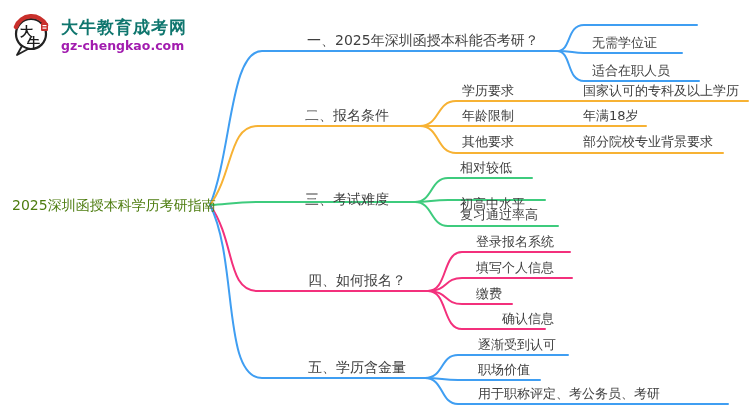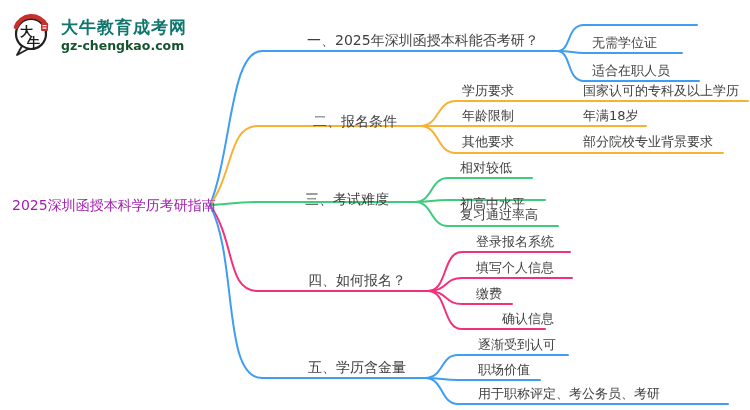--- a/index.html
+++ b/index.html
@@ -6,31 +6,31 @@
   .canvas{
     position:relative;width:750px;height:410px;background:#ffffff;overflow:hidden;
     font-family:"DejaVu Sans","Liberation Sans",sans-serif;
   }
   .lines{position:absolute;left:0;top:0;z-index:0;}
   .lbl{
     position:absolute;z-index:2;white-space:nowrap;color:#3f3f3f;
     font-size:13px;line-height:16px;
   }
   .lbl.branch{font-size:14px;line-height:18px;}
-  .lbl.root{font-size:14px;line-height:18px;color:#a21caf;}
+  .lbl.root{font-size:14px;line-height:18px;color:#4d7c0f;}
   
   .logo{position:absolute;left:13px;top:14px;z-index:3;display:flex;align-items:flex-start;cursor:pointer;}
   .logo-mark{position:relative;width:40px;height:42px;}
   .logo-mark svg{position:absolute;left:0;top:0;}
   .mark-ch{position:absolute;z-index:2;color:#1c1c1c;font-weight:bold;font-family:"DejaVu Serif","Liberation Serif",serif;}
   .mark-ch.top{left:7px;top:9px;font-size:13px;}
   .mark-ch.bot{left:14px;top:20px;font-size:13px;}
   .logo-text{margin-left:8px;padding-top:4px;}
   .logo-title{font-size:17px;font-weight:bold;color:#0f766e;letter-spacing:1px;line-height:19px;}
-  .logo-url{font-size:12.5px;font-weight:bold;color:#14532d;line-height:15px;margin-top:1px;}
+  .logo-url{font-size:12.5px;font-weight:bold;color:#a21caf;line-height:15px;margin-top:1px;}
 </style>
 </head>
 <body>
 
 <div class="canvas">
 
   <svg class="lines" width="750" height="410" viewBox="0 0 750 410">
     <g fill="none" stroke-width="2" stroke-linecap="round">
 
       <path stroke="#3f9ef2" d="M210,205 C232,150 230,51 262,51 L557,51"></path>
@@ -79,21 +79,21 @@
       <div class="logo-url">gz-chengkao.com</div>
     </div>
   </div>
 
   <div class="lbl root" style="left:12px;top:196px;">2025深圳函授本科学历考研指南</div>
 
   <div class="lbl branch" style="left:307px;top:31px;">一、2025年深圳函授本科能否考研？</div>
   <div class="lbl" style="left:592px;top:35px;">无需学位证</div>
   <div class="lbl" style="left:592px;top:63px;">适合在职人员</div>
 
-  <div class="lbl branch" style="left:305px;top:112px;margin-left:8px;">二、报名条件</div>
+  <div class="lbl branch" style="left:305px;top:106px;">二、报名条件</div>
   <div class="lbl" style="left:462px;top:83px;">学历要求</div>
   <div class="lbl" style="left:583px;top:83px;">国家认可的专科及以上学历</div>
   <div class="lbl" style="left:462px;top:108px;">年龄限制</div>
   <div class="lbl" style="left:583px;top:108px;">年满18岁</div>
   <div class="lbl" style="left:462px;top:134px;">其他要求</div>
   <div class="lbl" style="left:583px;top:134px;">部分院校专业背景要求</div>
 
   <div class="lbl branch" style="left:305px;top:190px;">三、考试难度</div>
   <div class="lbl" style="left:460px;top:160px;">相对较低</div>
   <div class="lbl" style="left:460px;top:196px;">初高中水平</div>

